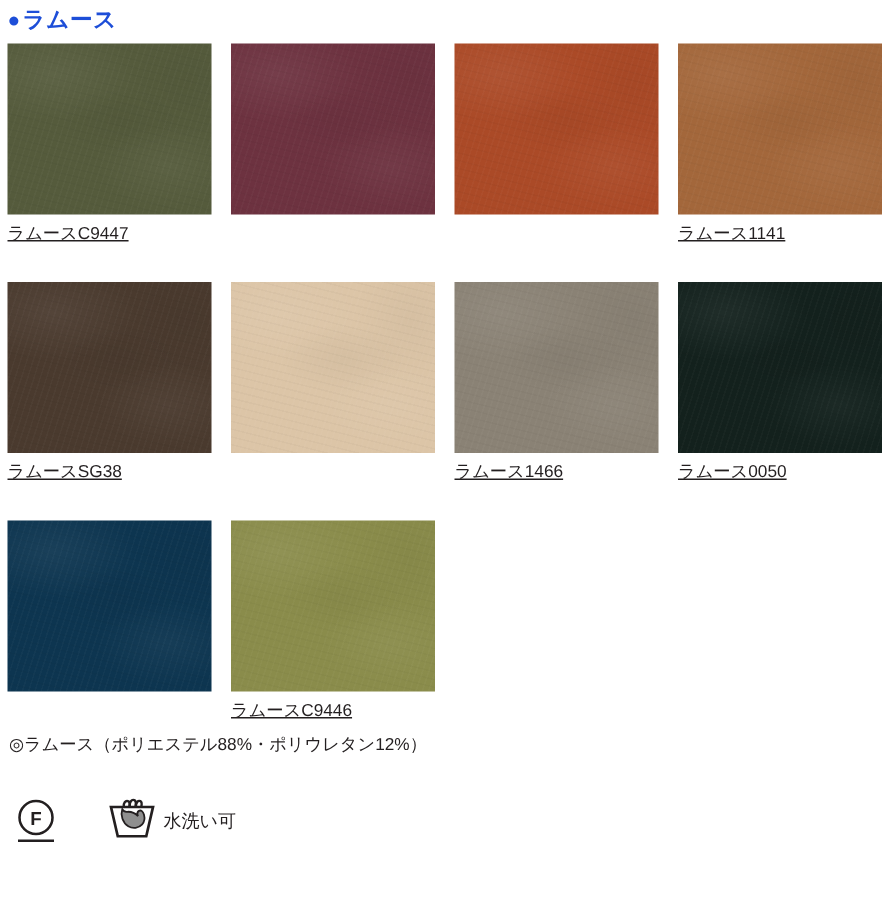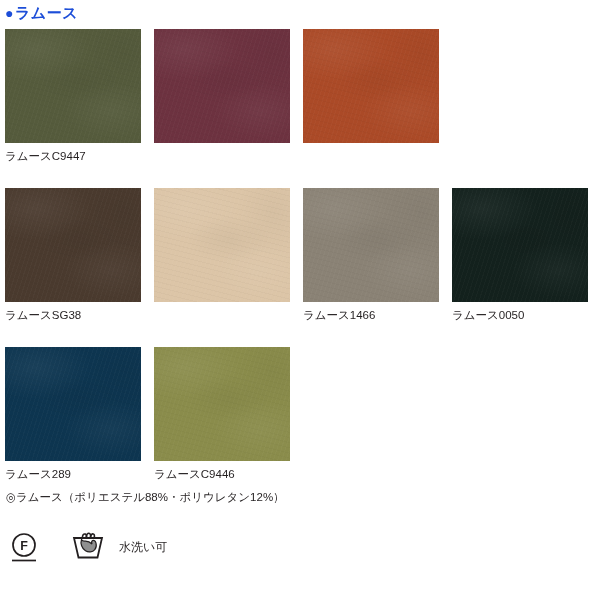--- a/index.html
+++ b/index.html
@@ -33,20 +33,21 @@
     font-size: 14px;
     margin-right: 1px;
   }
 
   
   .swatch-grid {
     position: absolute;
     left: 5px;
     top: 29px;
     width: 584px;
+    text-decoration: underline;
   }
   .swatch-row {
     display: flex;
     margin-bottom: 25px;
   }
   .swatch-cell {
     width: 136px;
     margin-right: 13px;
   }
   .swatch-cell:last-child { margin-right: 0; }
@@ -121,21 +122,21 @@
     justify-content: center;
     flex: 0 0 38px;
   }
   .care-text {
     font-size: 12px;
     line-height: 15px;
     color: #231f20;
     white-space: pre-line;
     margin-left: 4px;
   }
-  .care-item-handwash .care-text { margin-left: 12px; }
+  .care-item-handwash .care-text { margin-left: 2px; }
 </style>
 </head>
 <body style="color: rgb(35, 31, 32); background: rgb(255, 255, 255);">
 
 <div class="page-title">
   <span class="bullet-mark">●</span><span>ラムース</span>
 </div>
 
 <div class="swatch-grid">
 
@@ -143,20 +144,24 @@
     <div class="swatch-cell">
       <div class="swatch-chip" style="background-color: rgb(85, 91, 60);"></div>
       <div class="swatch-label">ラムースC9447</div>
     </div>
     <div class="swatch-cell">
       <div class="swatch-chip" style="background-color: rgb(109, 50, 64);"></div>
     </div>
     <div class="swatch-cell">
       <div class="swatch-chip" style="background-color: rgb(171, 74, 39);"></div>
     </div>
+    <div class="swatch-cell">
+      <div class="swatch-chip" style="background-color: rgb(163, 103, 59);"></div>
+      <div class="swatch-label">ラムース1141</div>
+    </div>
   </div>
 
   <div class="swatch-row">
     <div class="swatch-cell">
       <div class="swatch-chip" style="background-color: rgb(74, 58, 46);"></div>
       <div class="swatch-label">ラムースSG38</div>
     </div>
     <div class="swatch-cell">
       <div class="swatch-chip" style="background-color: rgb(220, 197, 167);"></div>
     </div>
@@ -166,21 +171,20 @@
     </div>
     <div class="swatch-cell">
       <div class="swatch-chip" style="background-color: rgb(19, 33, 29);"></div>
       <div class="swatch-label">ラムース0050</div>
     </div>
   </div>
 
   <div class="swatch-row">
     <div class="swatch-cell">
       <div class="swatch-chip" style="background-color: rgb(13, 53, 80);"></div>
-      <div class="swatch-label">ラムース289</div>
     </div>
     <div class="swatch-cell">
       <div class="swatch-chip" style="background-color: rgb(138, 140, 75);"></div>
       <div class="swatch-label">ラムースC9446</div>
     </div>
   </div>
 
 </div>
 
 <div class="composition-note">◎ラムース（ポリエステル88%・ポリウレタン12%）</div>

